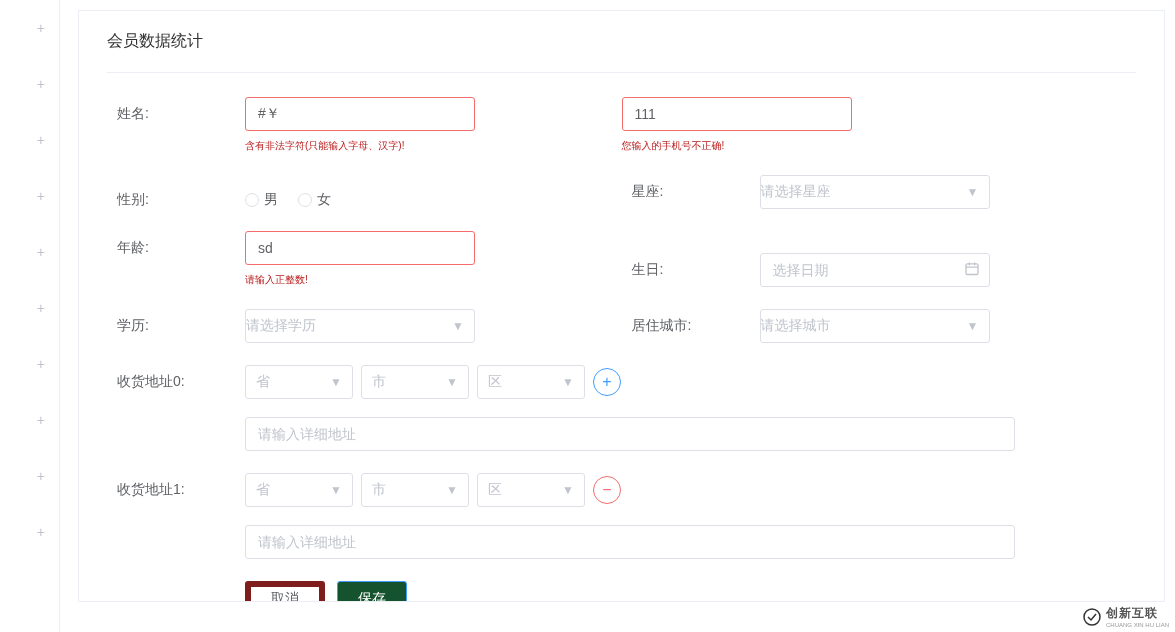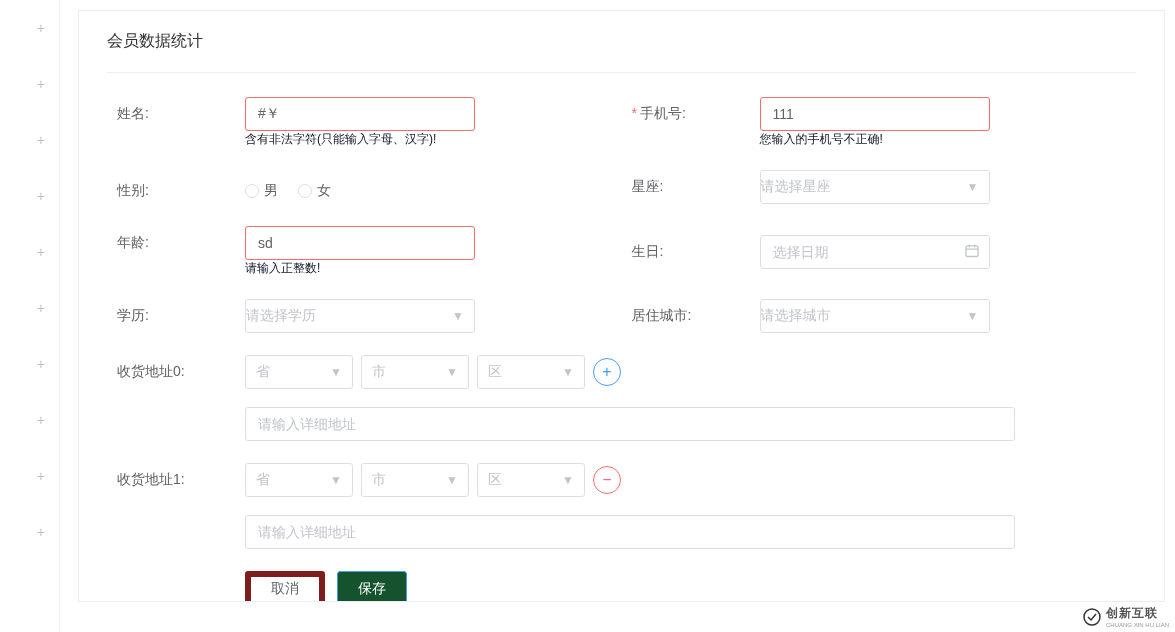--- a/index.html
+++ b/index.html
@@ -5,35 +5,35 @@
     * { box-sizing: border-box; margin: 0; padding: 0; }
     body { font-family: "Microsoft YaHei", Arial, sans-serif; font-size: 14px; color: #606266; background: #fff; width: 1175px; height: 632px; overflow: hidden; position: relative; }
 
     .sidebar-fragment { position: absolute; left: 0; top: 0; width: 60px; height: 100%; border-right: 1px solid #eee; }
     .sidebar-item { height: 56px; display: flex; align-items: center; justify-content: flex-end; padding-right: 14px; color: #c0c4cc; font-size: 18px; }
     .sidebar-item .plus { font-size: 14px; }
 
     .main-card { position: absolute; left: 78px; top: 10px; right: 10px; bottom: 30px; border: 1px solid #ebeef5; background: #fff; padding: 20px 28px; overflow: auto; }
     .card-title { font-size: 16px; color: #303133; padding-bottom: 20px; border-bottom: 1px solid #ebeef5; margin-bottom: 24px; }
 
-    .form-row { display: flex; align-items: center; margin-bottom: 22px; }
+    .form-row { display: flex; align-items: flex-end; margin-bottom: 22px; }
     .form-col { flex: 1; display: flex; align-items: flex-start; }
     .col-full { flex-basis: 100%; }
 
     .label { width: 138px; text-align: left; color: #606266; padding-top: 8px; font-size: 14px; padding-left: 10px; }
     .label .req { color: #f56c6c; margin-right: 3px; }
 
     .control { flex: 1; position: relative; max-width: 230px; }
     .control-wide { max-width: 770px; }
 
     .input { width: 100%; height: 34px; border: 1px solid #dcdfe6; border-radius: 3px; padding: 0 12px; font-size: 14px; color: #606266; outline: none; }
     .input.error { border-color: #f56c6c; }
     .input::placeholder { color: #c0c4cc; }
 
-    .err-msg { color: #0f172a; font-size: 12px; margin-top: 0; }
+    .err-msg { color: #b91c1c; font-size: 10px; margin-top: 8px; }
 
     .radio-group { display: flex; gap: 20px; padding-top: 8px; }
     .radio-item { display: flex; align-items: center; gap: 5px; cursor: pointer; }
     .radio-circle { width: 14px; height: 14px; border: 1px solid #dcdfe6; border-radius: 50%; }
 
     .select { width: 100%; height: 34px; border: 1px solid #dcdfe6; border-radius: 3px; padding: 0 30px 0 0; font-size: 14px; color: #c0c4cc; position: relative; display: flex; align-items: center; }
     .select-arrow { position: absolute; right: 10px; top: 50%; transform: translateY(-50%); color: #c0c4cc; font-size: 12px; }
 
     .date-icon { position: absolute; right: 10px; top: 50%; transform: translateY(-50%); color: #c0c4cc; }
 
@@ -97,21 +97,20 @@
 
   <div class="form-row">
     <div class="form-col">
       <div class="label">姓名:</div>
       <div class="control">
         <input class="input error" value="#￥" style="">
         <div class="err-msg">含有非法字符(只能输入字母、汉字)!</div>
       </div>
     </div>
     <div class="form-col">
-      <div class="label"><span class="req">*</span><span>手机号:</span></div>
       <div class="control">
         <input class="input error" value="111" style="">
         <div class="err-msg">您输入的手机号不正确!</div>
       </div>
     </div>
   </div>
 
   <div class="form-row">
     <div class="form-col">
       <div class="label">性别:</div>

